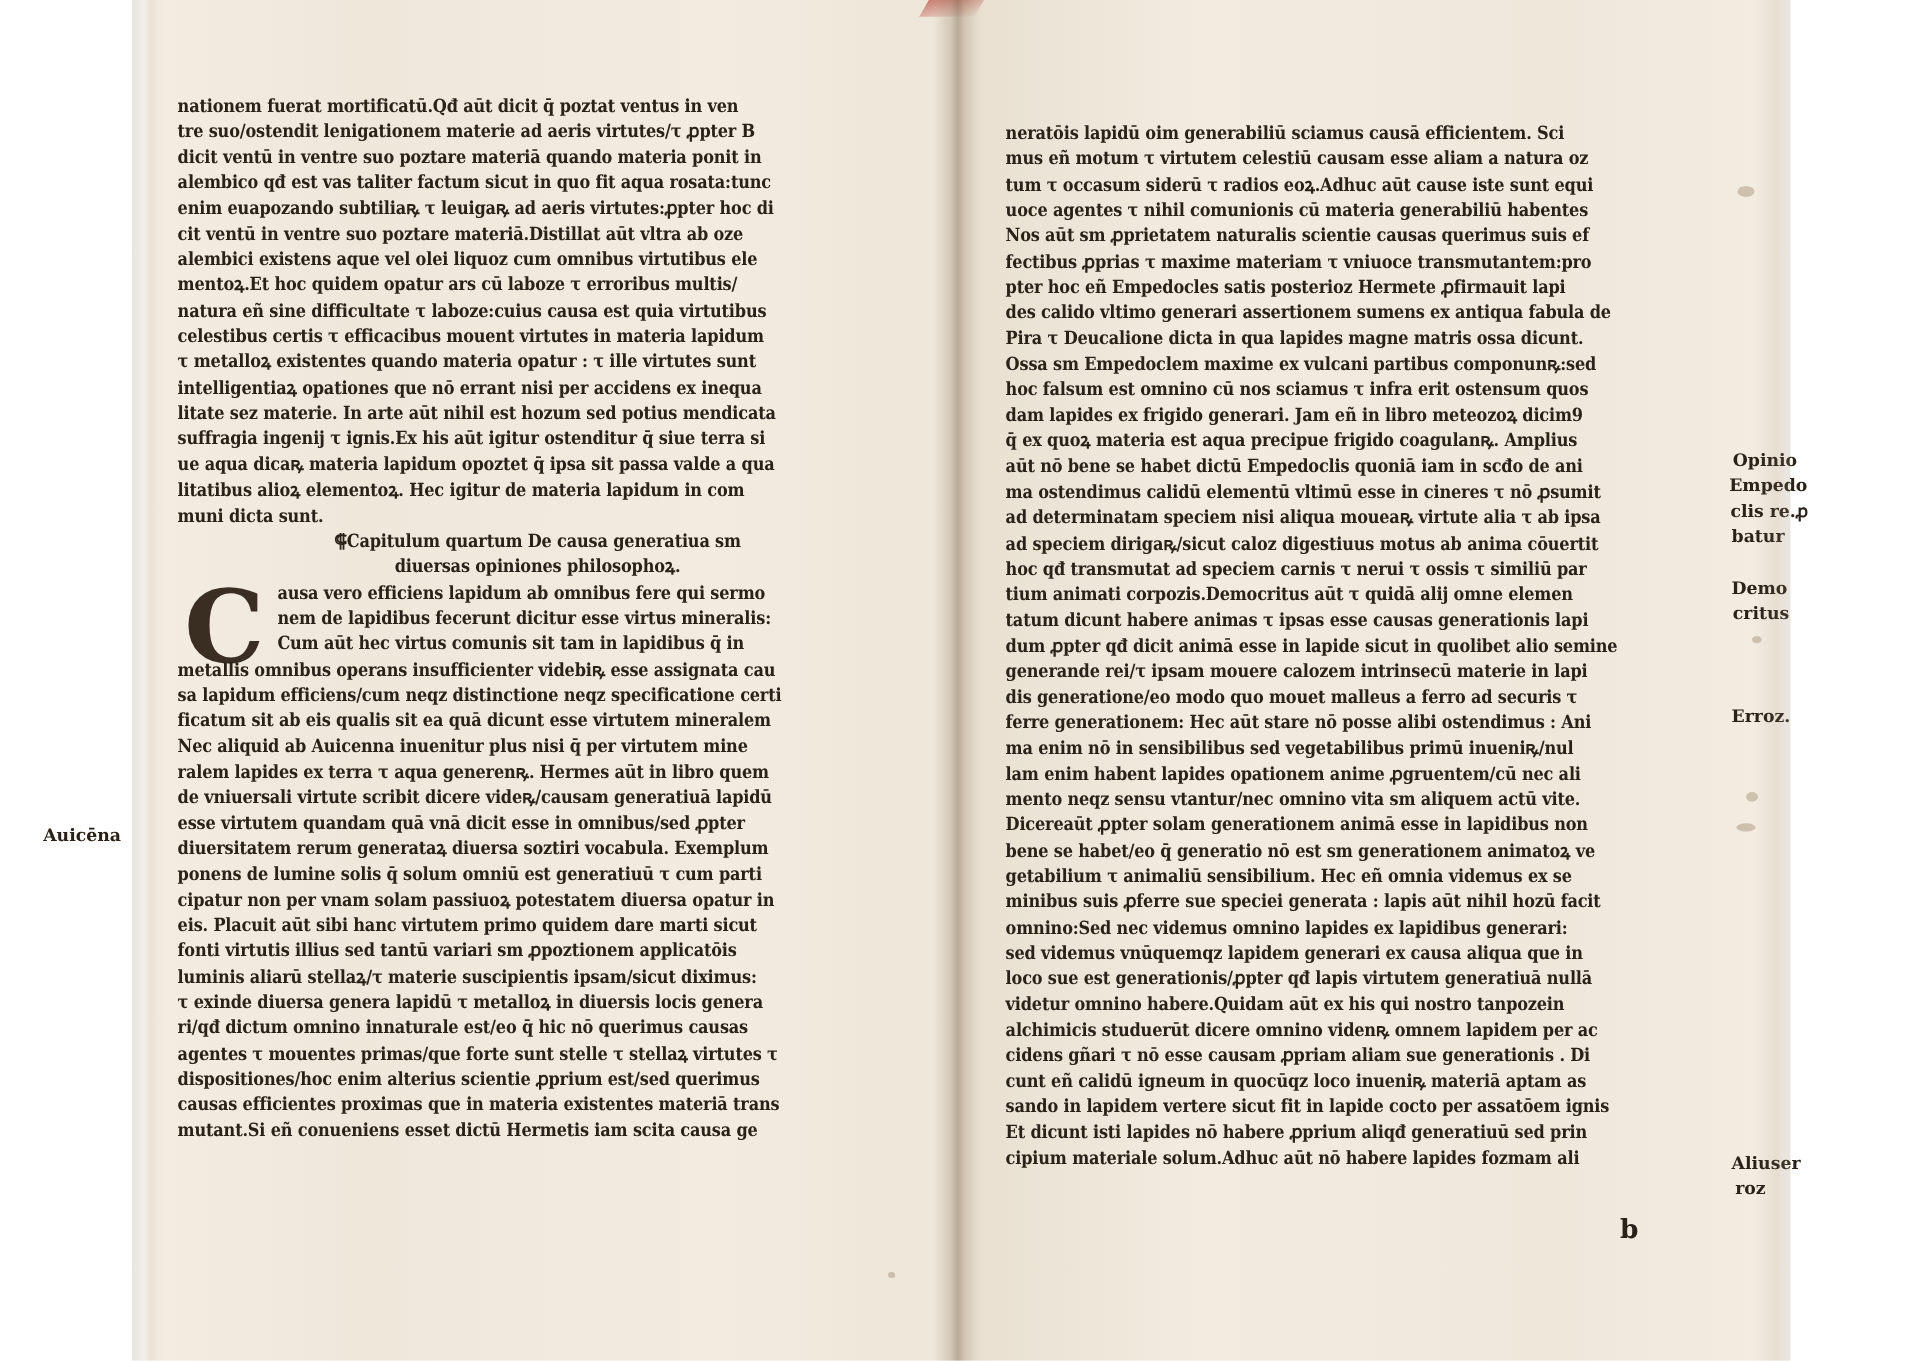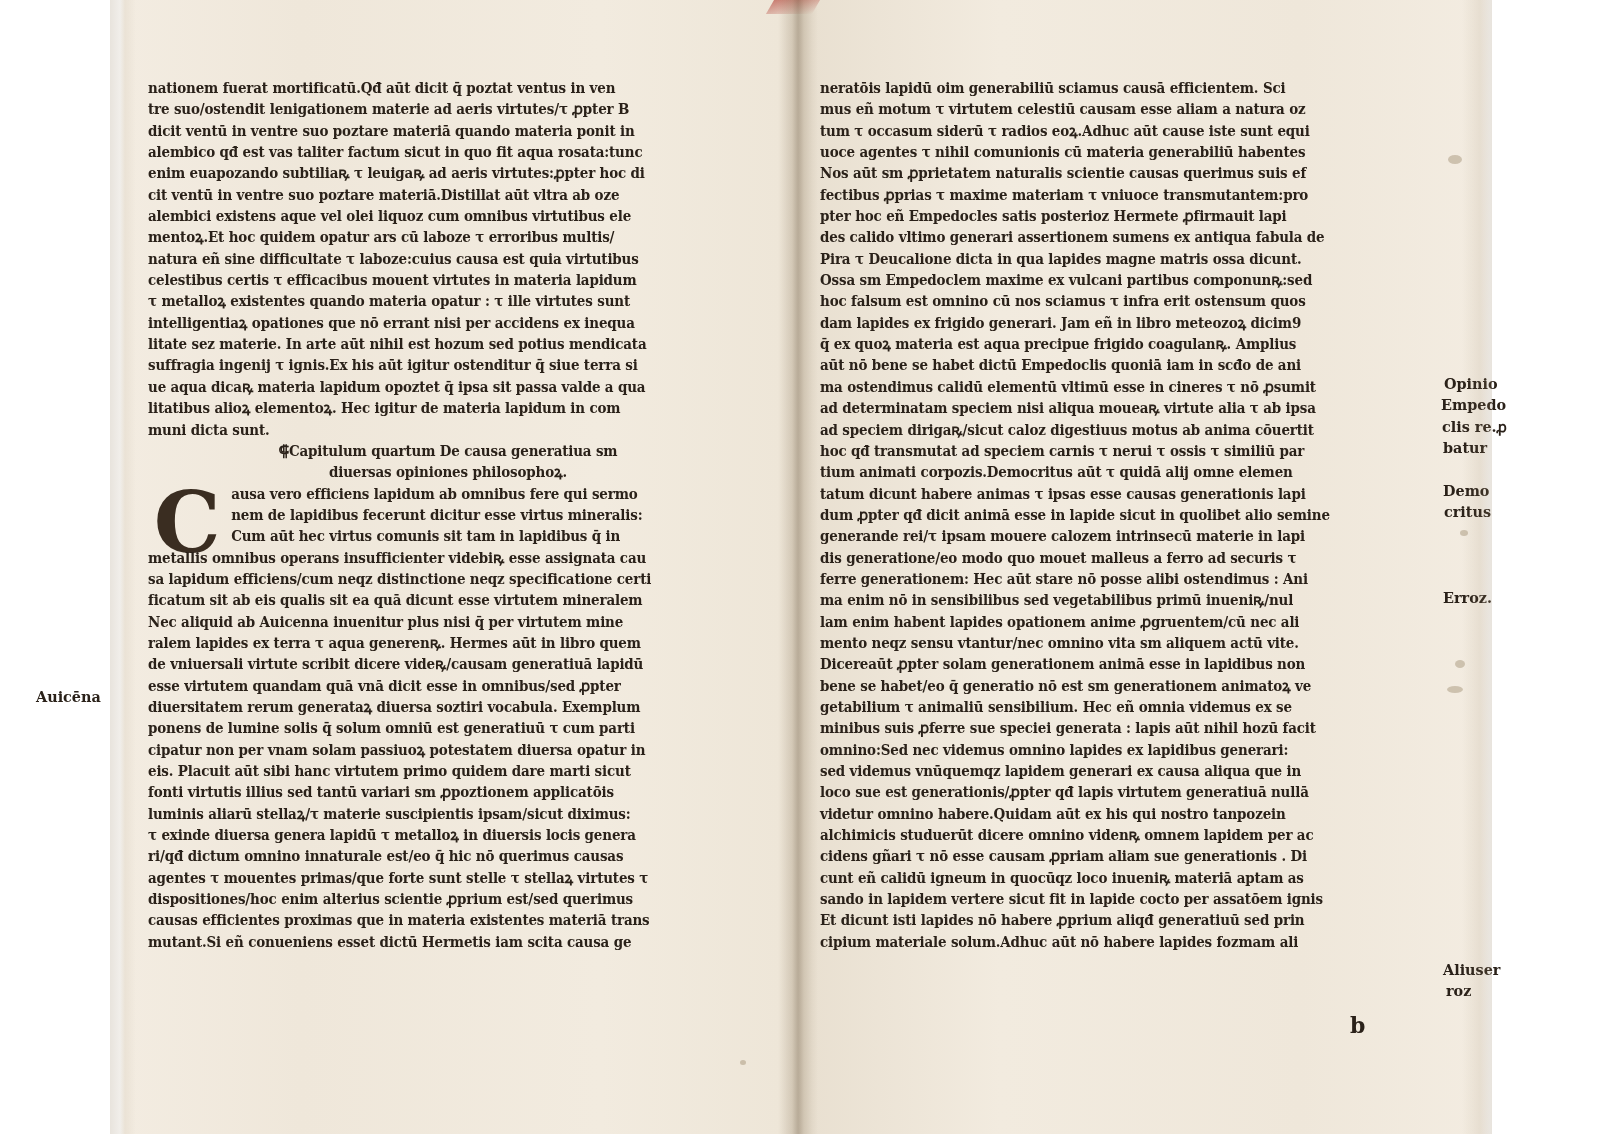--- a/index.html
+++ b/index.html
@@ -79,21 +79,21 @@
     color: #2a2119;
     font-family: "DejaVu Serif", serif;
     font-size: 15.1px;
     line-height: 21.35px;
     letter-spacing: -0.15px;
     text-align: justify;
     text-justify: inter-word;
     -webkit-font-smoothing: none;
   }
   .page.left .textblock  { left: 28px; width: 606px; }
-  .page.right .textblock { left: 8px; width: 600px; }
+  .page.right .textblock { left: 26px; width: 600px; margin-top: 23px; }
 
   .line {
     display: block;
     white-space: nowrap;
     transform-origin: left center;
   }
   
   .textblock .line {
     font-weight: 600;
     font-stretch: condensed;

